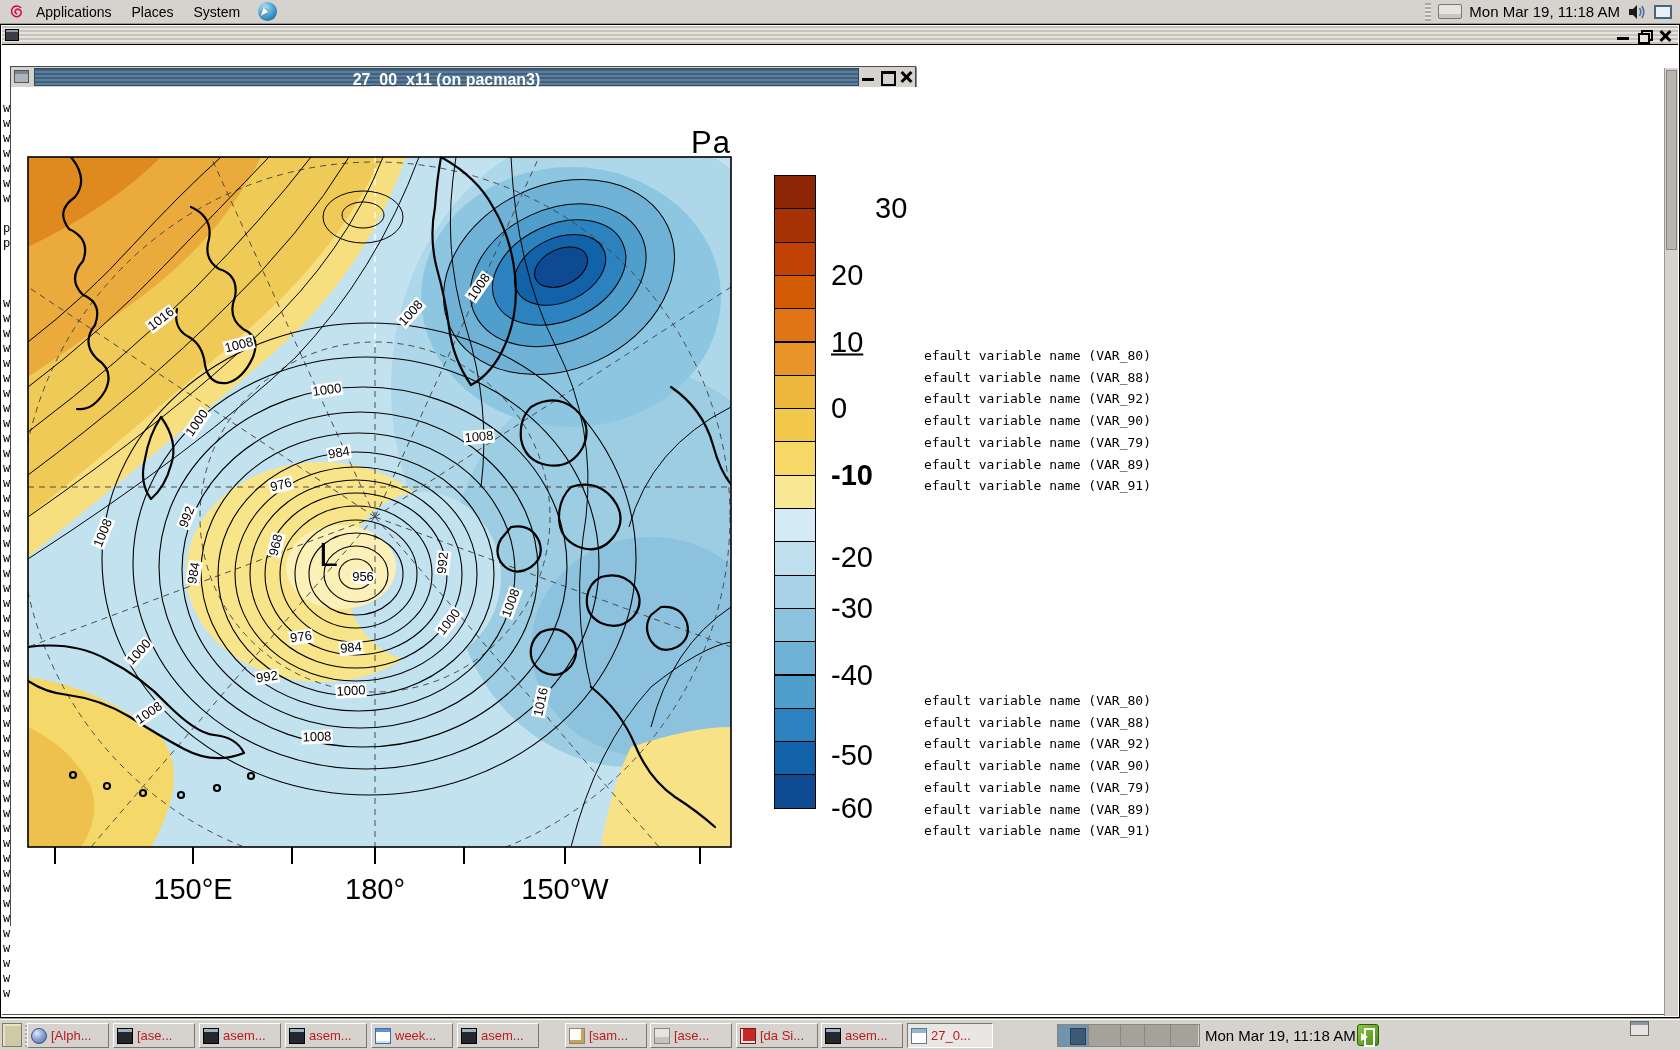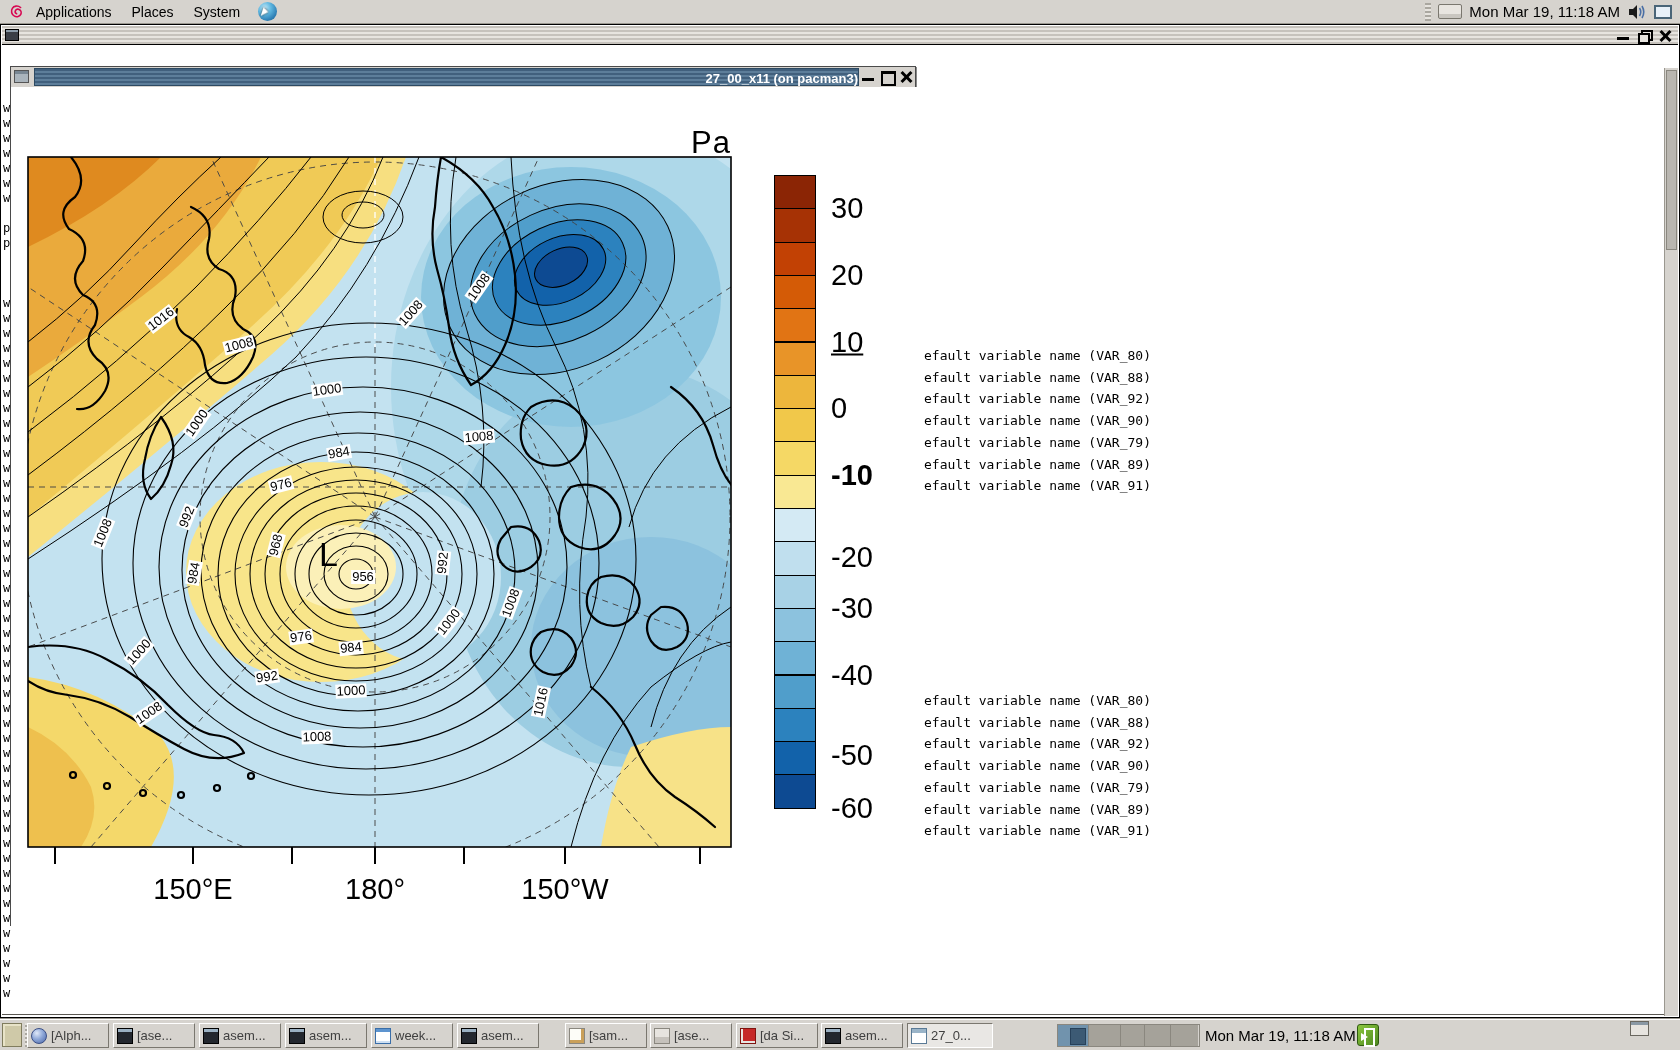--- a/index.html
+++ b/index.html
@@ -58,22 +58,22 @@
 
   
   #x11-window { position:absolute; left:10px; top:66px; width:906px; height:860px;
     background:#d6d3ce; border:1px solid #4a4a4a; box-shadow:1px 1px 0 #888; }
   #x11-titlebar { position:absolute; left:0; top:0; right:0; height:20px; background:#d6d3ce; }
   #x11-icon { position:absolute; left:3px; top:3px; width:15px; height:13px; background:#aab4bc;
     border:1px solid #555; box-shadow:inset 0 3px 0 #788692; }
   #x11-titlebar-bar { position:absolute; left:23px; top:1px; width:825px; height:18px;
     background:repeating-linear-gradient(0deg,#5d7e9a 0 2px,#41607d 2px 4px);
     border:1px solid #2d4burg; border:1px solid #2d4a63; }
-  #x11-title { position:absolute; left:0; right:0; top:2px; text-align:right;
-    font-size:13px; font-weight:bold; color:#fff; }
+  #x11-title { position:absolute; left:0; right:0; top:2px; text-align:center;
+    font-size:16px; font-weight:bold; color:#fff; }
   #x11-btns { position:absolute; right:2px; top:3px; display:flex; gap:5px; }
   #x11-canvas { position:absolute; left:0; top:20px; width:906px; height:840px; background:#fff; }
   #map-svg { position:absolute; left:0; top:0; }
 
   
   #pa-title { position:absolute; left:620px; top:38px; width:100px; text-align:right;
     font-size:31px; color:#000; letter-spacing:1px; }
   .axis-label { position:absolute; transform:translateX(-50%); font-size:29px; color:#000; top:786px; white-space:nowrap; }
   .clabel { position:absolute; background:#fff; font-size:13px; color:#000; line-height:14px;
     padding:0 1px; white-space:nowrap; transform:translate(-50%,-50%) rotate(var(--r)); }
@@ -82,21 +82,21 @@
   .cb-label { position:absolute; left:820px; font-size:29px; color:#000; transform:translateY(-50%); white-space:nowrap; }
 
   
   #taskbar { position:absolute; left:0; top:1019px; width:1680px; height:31px;
     background:#d6d3ce; border-top:1px solid #fff; box-shadow:0 -1px 0 #9a978f; }
   #show-desktop { position:absolute; left:2px; top:3px; width:20px; height:24px; background:#cfc9a8;
     border:1px solid #807c5e; box-shadow:inset 2px 2px 0 #e8e3c8; }
   #taskbar-handle { position:absolute; left:25px; top:3px; width:6px; height:24px;
     background:repeating-linear-gradient(0deg,#aaa7a0 0 2px,#e6e3de 2px 4px); }
   .task-btn { position:absolute; top:3px; height:25px; width:82px; background:#d6d3ce;
-    border:1px solid; border-color:#fff #7a776f #7a776f #fff; font-size:13px; color:#404040;
+    border:1px solid; border-color:#fff #7a776f #7a776f #fff; font-size:13px; color:#b91c1c;
     text-align:left; padding:4px 2px 0 23px; white-space:nowrap; overflow:hidden; }
   .task-btn.active { background:#e9e7e4; border-color:#7a776f #fff #fff #7a776f; width:86px; }
   .task-icon { position:absolute; left:3px; top:4px; width:16px; height:16px; }
   .ti-terminal { background:#23272e; border:1px solid #000; box-shadow:inset 0 3px 0 #9ab0c2; }
   .ti-sphere { border-radius:50%; background:radial-gradient(circle at 35% 30%, #dfe8f8 0%, #8fa8d8 45%, #4a66a8 100%); border:1px solid #3a4f86; }
   .ti-document { background:#fff; border:1px solid #3a6ea8; box-shadow:inset 0 3px 0 #5d94cf, inset 0 -2px 0 #cfe0f2; }
   .ti-editor { background:#fdfdf8; border:1px solid #8a877f; box-shadow:inset -3px -3px 0 #caa05a; }
   .ti-viewer { background:#e7e4df; border:1px solid #8a877f; box-shadow:inset 0 -6px 0 #c6c2bc; }
   .ti-pdf { background:#c62828; border:1px solid #7f1410; box-shadow:inset 2px -2px 0 #e8e6e2; }
   .ti-window { background:#fff; border:1px solid #5a7a96; box-shadow:inset 0 4px 0 #9ab4c8; }
@@ -396,21 +396,21 @@
           <div class="clabel" style="left: 438px; top: 535px; --r: -52deg;">1000</div>
           <div class="clabel" style="left: 500px; top: 516px; --r: -70deg;">1008</div>
           <div class="clabel" style="left: 290px; top: 550px; --r: -8deg;">976</div>
           <div class="clabel" style="left: 340px; top: 561px; --r: -6deg;">984</div>
           <div class="clabel" style="left: 128px; top: 565px; --r: -48deg;">1000</div>
           <div class="clabel" style="left: 256px; top: 590px; --r: -8deg;">992</div>
           <div class="clabel" style="left: 340px; top: 604px; --r: -3deg;">1000</div>
           <div class="clabel" style="left: 138px; top: 626px; --r: -34deg;">1008</div>
           <div class="clabel" style="left: 306px; top: 650px; --r: -2deg;">1008</div>
           <div class="clabel" style="left: 530px; top: 615px; --r: -78deg;">1016</div>
-          <div class="clabel" style="left: 352px; top: 490px; --r: 0deg;">956</div>
+          <div class="clabel" style="left: 352px; top: 490px; border-radius: 6px; --r: 0deg;">956</div>
         </div>
       <div id="low-L">L</div>
       <div id="axis-labels">
           <div class="axis-label" style="left: 182px;">150°E</div>
           <div class="axis-label" style="left: 364px;">180°</div>
           <div class="axis-label" style="left: 554px;">150°W</div>
         </div>
       <div id="colorbar">
           <div class="cb-swatch" style="top: 88px; height: 34.3px; background: rgb(139, 37, 5);"></div>
           <div class="cb-swatch" style="top: 121.3px; height: 34.3px; background: rgb(166, 50, 5);"></div>
@@ -424,21 +424,21 @@
           <div class="cb-swatch" style="top: 387.7px; height: 34.3px; background: rgb(249, 232, 147);"></div>
           <div class="cb-swatch" style="top: 421px; height: 34.3px; background: rgb(212, 234, 244);"></div>
           <div class="cb-swatch" style="top: 454.3px; height: 34.3px; background: rgb(192, 223, 238);"></div>
           <div class="cb-swatch" style="top: 487.6px; height: 34.3px; background: rgb(168, 210, 230);"></div>
           <div class="cb-swatch" style="top: 520.9px; height: 34.3px; background: rgb(140, 194, 222);"></div>
           <div class="cb-swatch" style="top: 554.2px; height: 34.3px; background: rgb(111, 178, 214);"></div>
           <div class="cb-swatch" style="top: 587.5px; height: 34.3px; background: rgb(80, 158, 203);"></div>
           <div class="cb-swatch" style="top: 620.8px; height: 34.3px; background: rgb(44, 130, 190);"></div>
           <div class="cb-swatch" style="top: 654.1px; height: 34.3px; background: rgb(18, 98, 170);"></div>
           <div class="cb-swatch" style="top: 687.4px; height: 34.3px; background: rgb(13, 74, 146);"></div>
-          <div class="cb-label" style="top: 121.3px;">30</div>
+          <div class="cb-label" style="top: 121.3px; margin-left: 44px;">30</div>
           <div class="cb-label" style="top: 187.9px;">20</div>
           <div class="cb-label" style="top: 254.5px; text-decoration: underline;">10</div>
           <div class="cb-label" style="top: 321.1px;">0</div>
           <div class="cb-label" style="top: 387.7px; font-weight: bold;">-10</div>
           <div class="cb-label" style="top: 454.3px; margin-top: 16px;">-20</div>
           <div class="cb-label" style="top: 520.9px;">-30</div>
           <div class="cb-label" style="top: 587.5px;">-40</div>
           <div class="cb-label" style="top: 668px;">-50</div>
           <div class="cb-label" style="top: 720.7px;">-60</div>
         </div>

